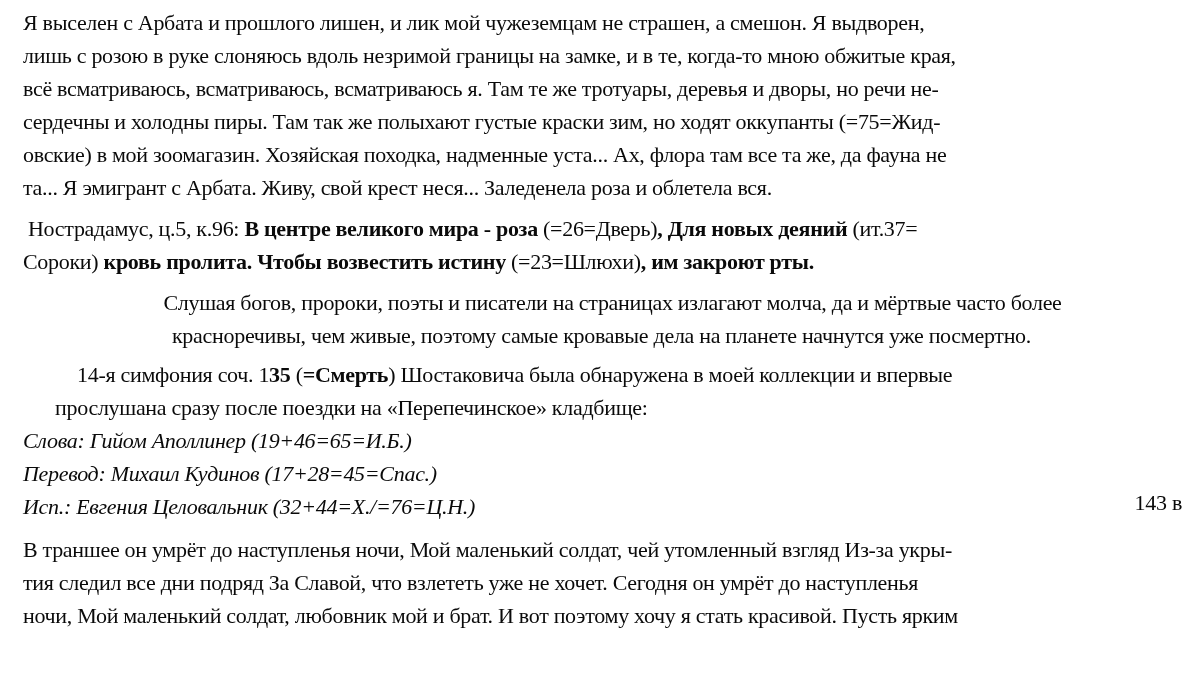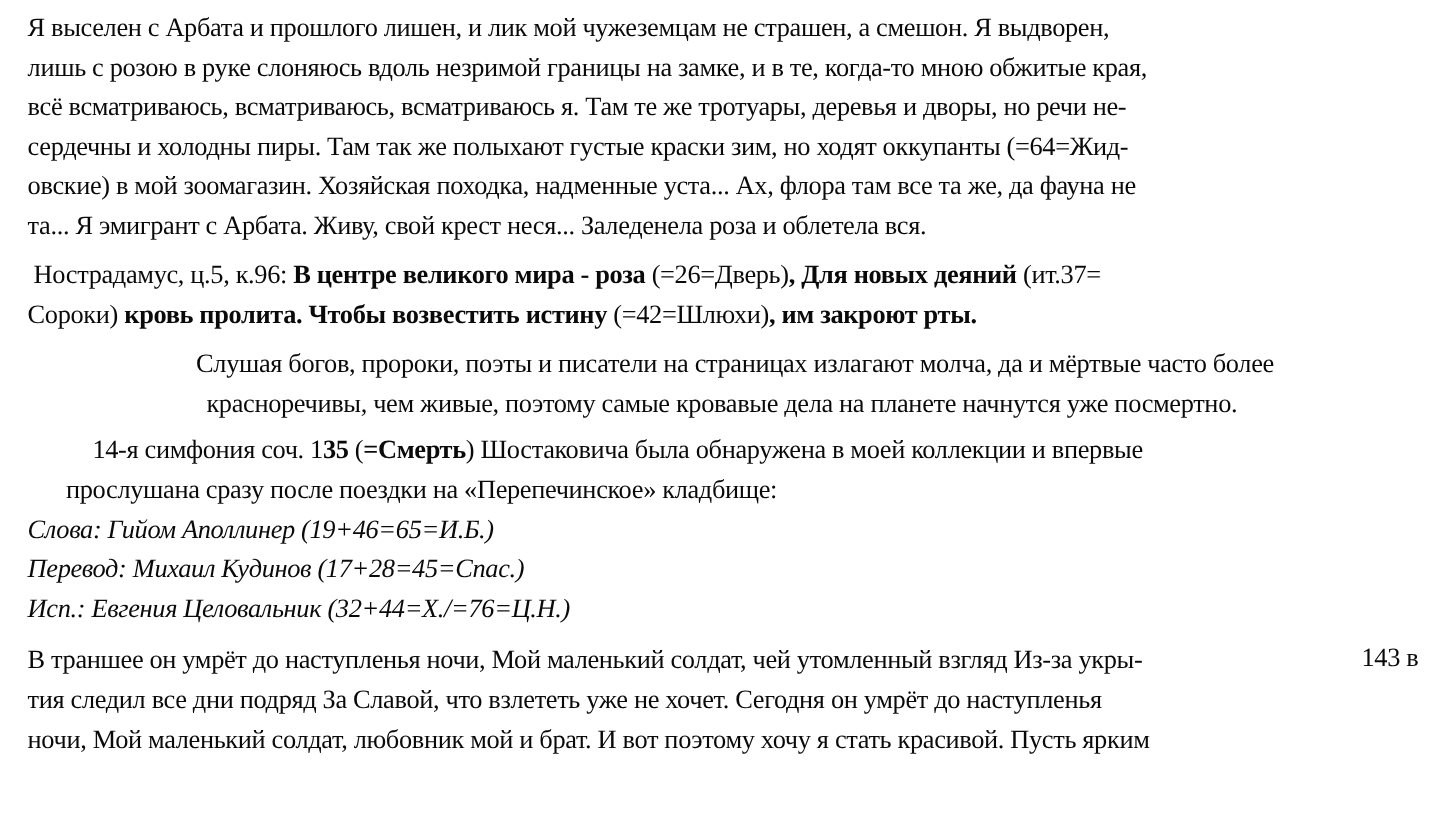--- a/index.html
+++ b/index.html
@@ -28,39 +28,38 @@
   .para { margin: 0; }
   .para.italic { font-style: italic; }
   .line { white-space: nowrap; }
   .seg.bold { font-weight: 700; }
   .page-number {
     position: absolute;
     top: 486px;
     right: 18px;
     font-style: normal;
     font-weight: 400;
-    margin-top: 45px;
   }
 </style>
 </head>
 <body>
 
 <div class="page">
   <div class="text-content">
       <div class="para" style="margin-top: 0px;">
         <div class="line"><span class="seg">Я выселен с Арбата и прошлого лишен, и лик мой чужеземцам не страшен, а смешон. Я выдворен,</span></div>
         <div class="line"><span class="seg">лишь с розою в руке слоняюсь вдоль незримой границы на замке, и в те, когда-то мною обжитые края,</span></div>
         <div class="line"><span class="seg">всё всматриваюсь, всматриваюсь, всматриваюсь я. Там те же тротуары, деревья и дворы, но речи не-</span></div>
-        <div class="line"><span class="seg">сердечны и холодны пиры. Там так же полыхают густые краски зим, но ходят оккупанты (=64=Жид-</span></div>
+        <div class="line"><span class="seg">сердечны и холодны пиры. Там так же полыхают густые краски зим, но ходят оккупанты (=75=Жид-</span></div>
         <div class="line"><span class="seg">овские) в мой зоомагазин. Хозяйская походка, надменные уста... Ах, флора там все та же, да фауна не</span></div>
         <div class="line"><span class="seg">та... Я эмигрант с Арбата. Живу, свой крест неся... Заледенела роза и облетела вся.</span></div>
       </div>
       <div class="para" style="margin-top: 8px;">
         <div class="line" style="text-indent: 5px;"><span class="seg">Нострадамус, ц.5, к.96: </span><span class="seg bold">В центре великого мира - роза </span><span class="seg">(=26=Дверь)</span><span class="seg bold">, Для новых деяний </span><span class="seg">(ит.37=</span></div>
-        <div class="line"><span class="seg">Сороки) </span><span class="seg bold">кровь пролита. Чтобы возвестить истину </span><span class="seg">(=42=Шлюхи)</span><span class="seg bold">, им закроют рты.</span></div>
+        <div class="line"><span class="seg">Сороки) </span><span class="seg bold">кровь пролита. Чтобы возвестить истину </span><span class="seg">(=23=Шлюхи)</span><span class="seg bold">, им закроют рты.</span></div>
       </div>
       <div class="para" style="margin-top: 8px; text-align: center;">
         <div class="line" style="text-indent: 22px;"><span class="seg">Слушая богов, пророки, поэты и писатели на страницах излагают молча, да и мёртвые часто более</span></div>
         <div class="line"><span class="seg">красноречивы, чем живые, поэтому самые кровавые дела на планете начнутся уже посмертно.</span></div>
       </div>
       <div class="para" style="margin-top: 6px; margin-left: 32px;">
         <div class="line" style="text-indent: 22px;"><span class="seg">14-я симфония соч. 1</span><span class="seg bold">35</span><span class="seg"> (</span><span class="seg bold">=Смерть</span><span class="seg">) Шостаковича была обнаружена в моей коллекции и впервые</span></div>
         <div class="line"><span class="seg">прослушана сразу после поездки на «Перепечинское» кладбище:</span></div>
       </div>
       <div class="para italic" style="margin-top: 0px;">

